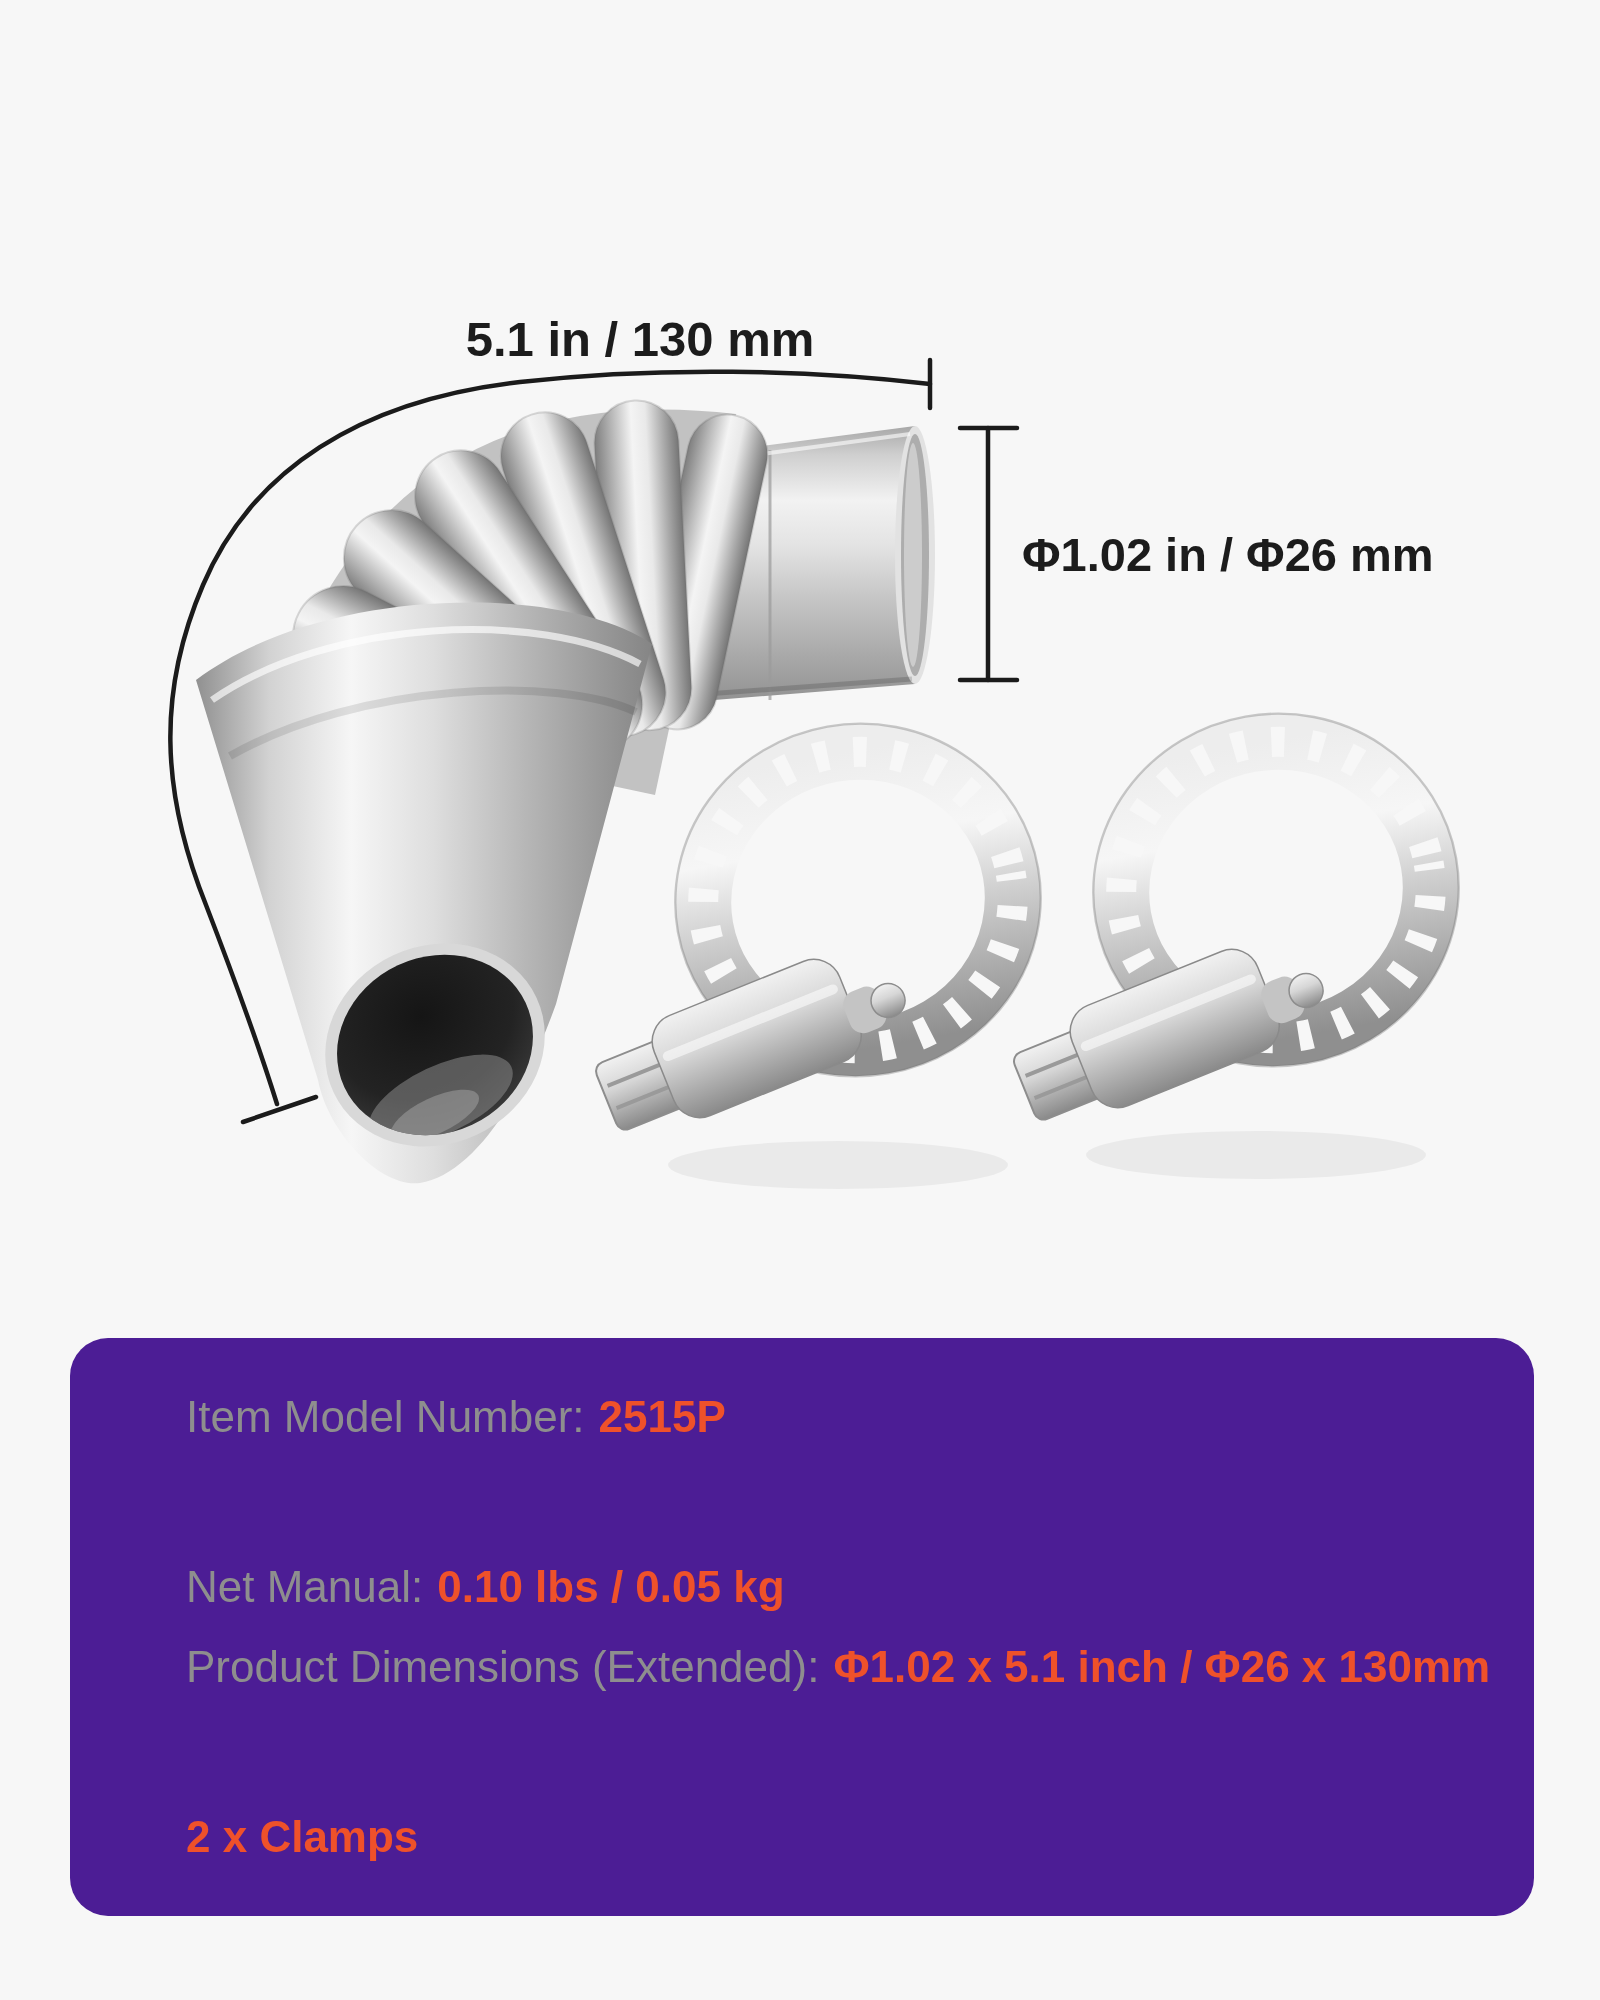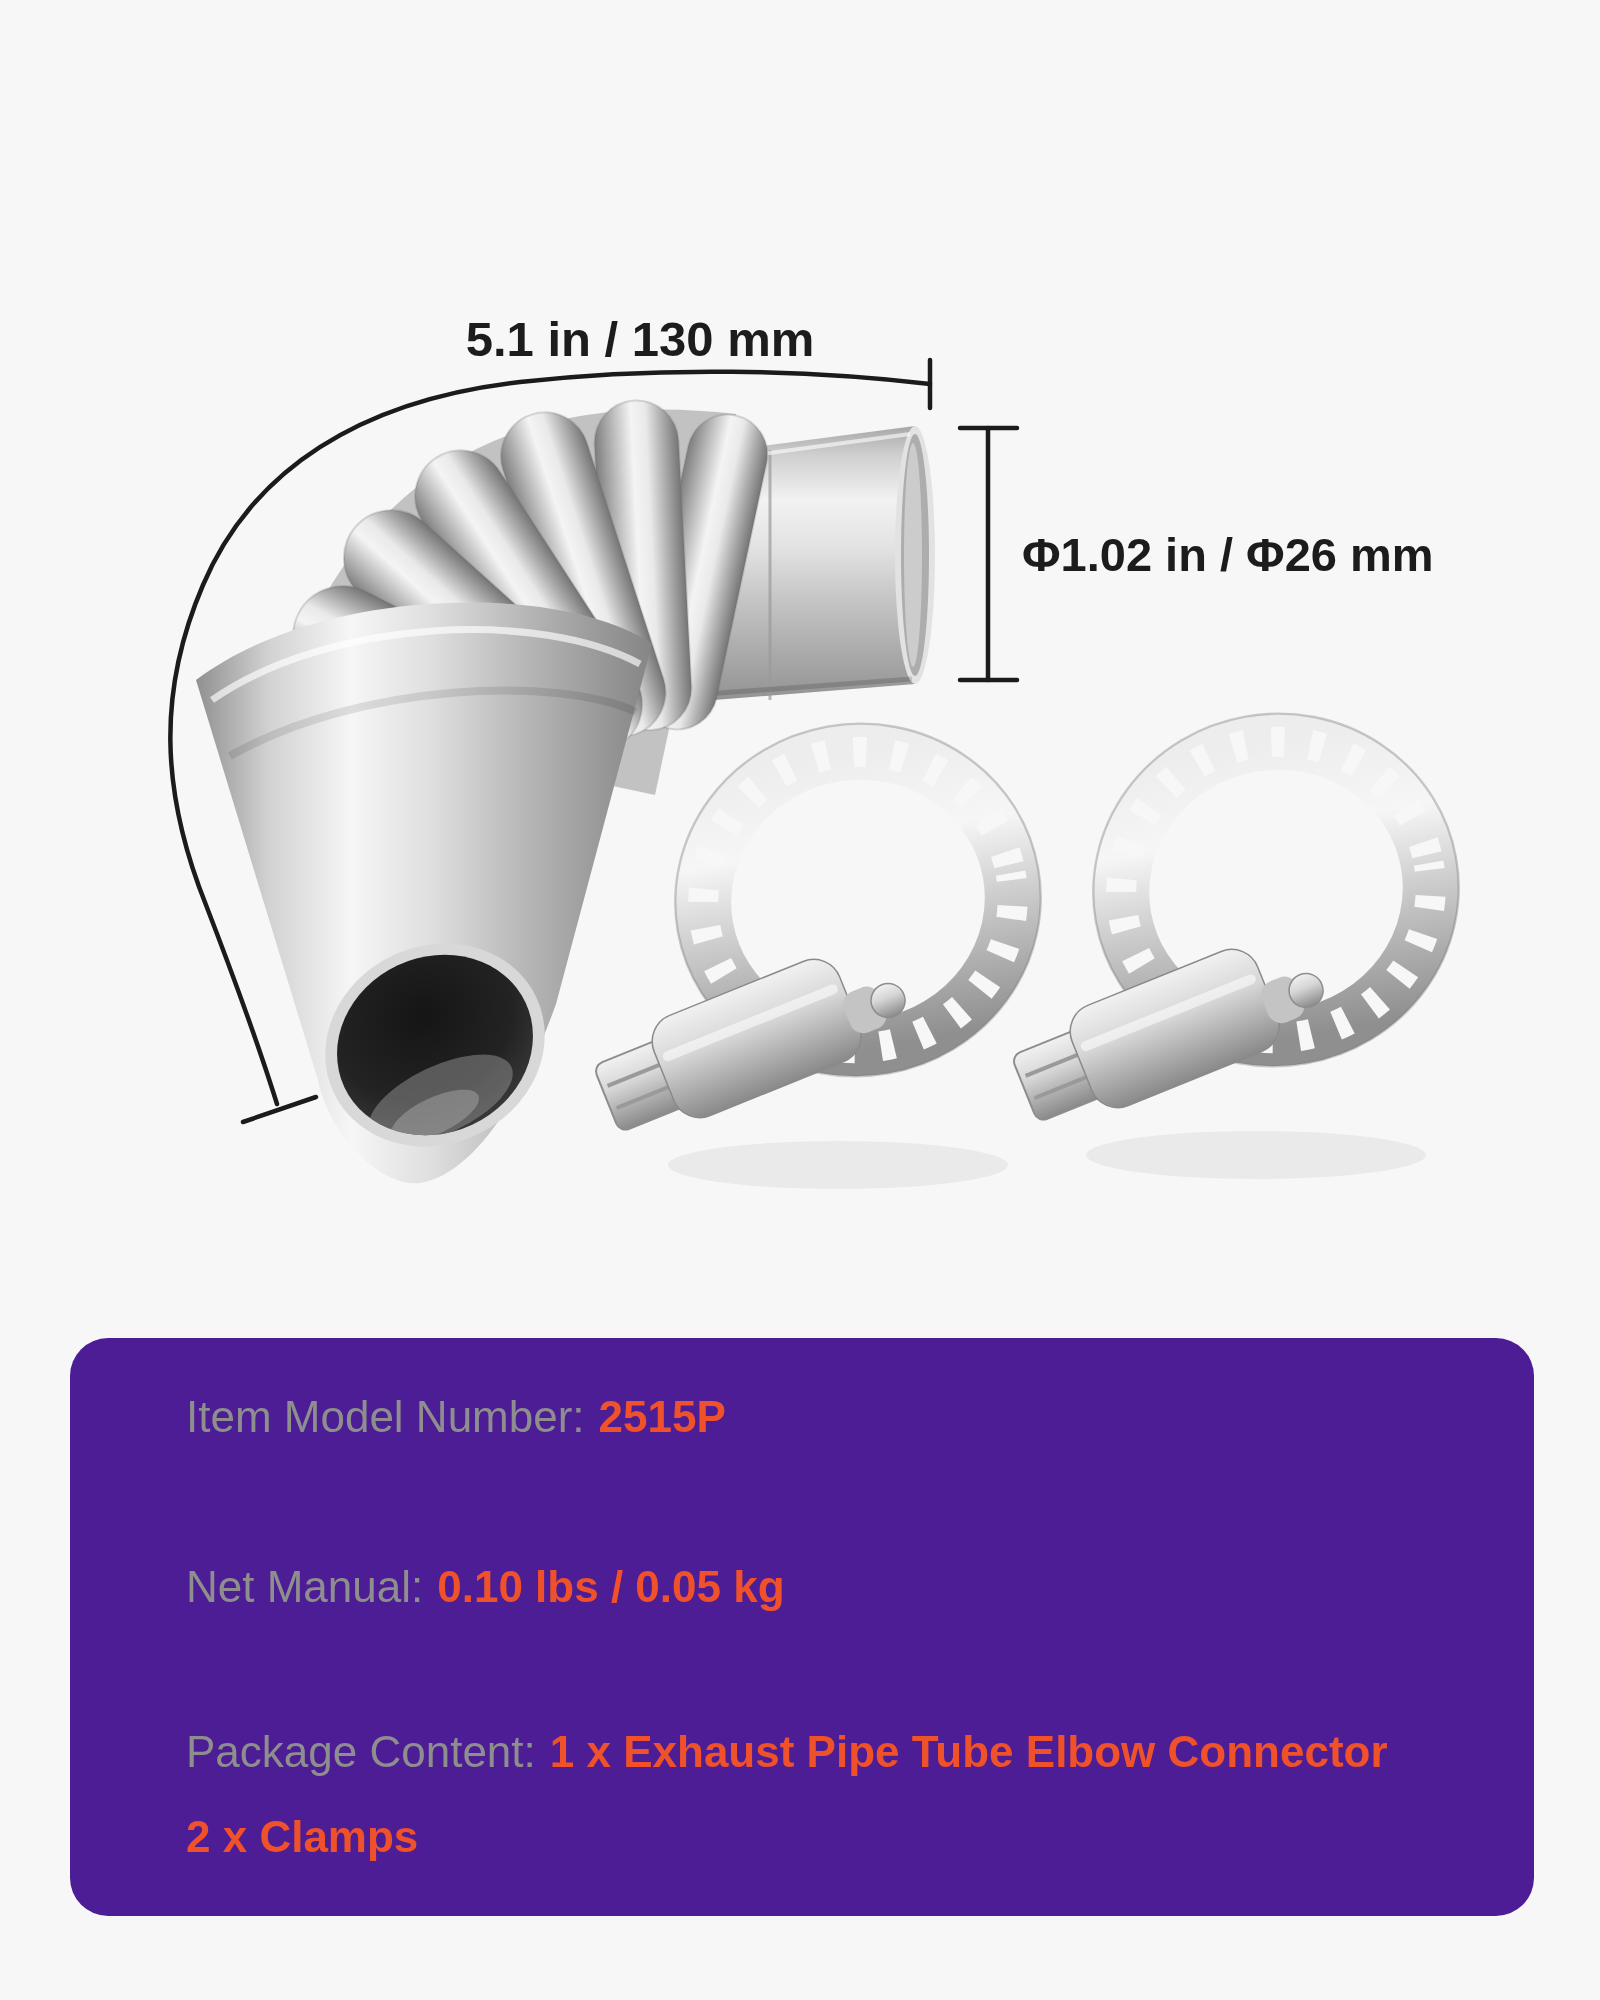--- a/index.html
+++ b/index.html
@@ -169,21 +169,21 @@
     <text class="dim-text" x="1022" y="571" font-size="47">Φ1.02 in / Φ26 mm</text>
   </svg>
 
   <div class="spec-card">
     <div class="spec-row" style="top:53px">
       <span class="spec-label">Item Model Number:</span><span class="spec-value">2515P</span>
     </div>
     <div class="spec-row" style="top:223px">
       <span class="spec-label">Net Manual:</span><span class="spec-value">0.10 lbs / 0.05 kg</span>
     </div>
-    <div class="spec-row" style="top:388px">
-      <span class="spec-label">Package Content:</span><span class="spec-value">1 x Exhaust Pipe Tube Elbow Connector</span>
+    <div class="spec-row" style="top:303px">
+      <span class="spec-label">Product Dimensions (Extended):</span><span class="spec-value">Φ1.02 x 5.1 inch / Φ26 x 130mm</span>
     </div>
     <div class="spec-row" style="top:473px;left:116px;right:40px">
       <span class="spec-value">2 x Clamps</span>
     </div>
   </div>
 
 </div>
 
 </body></html>

